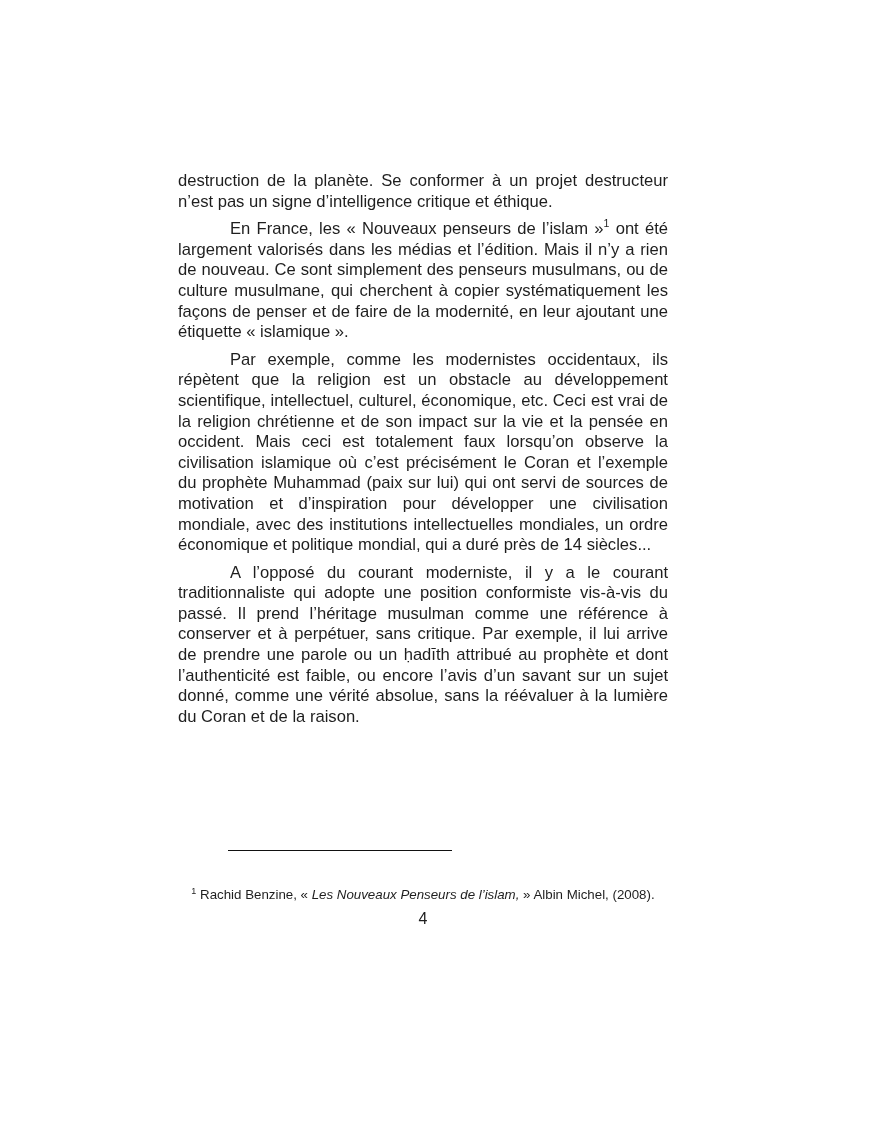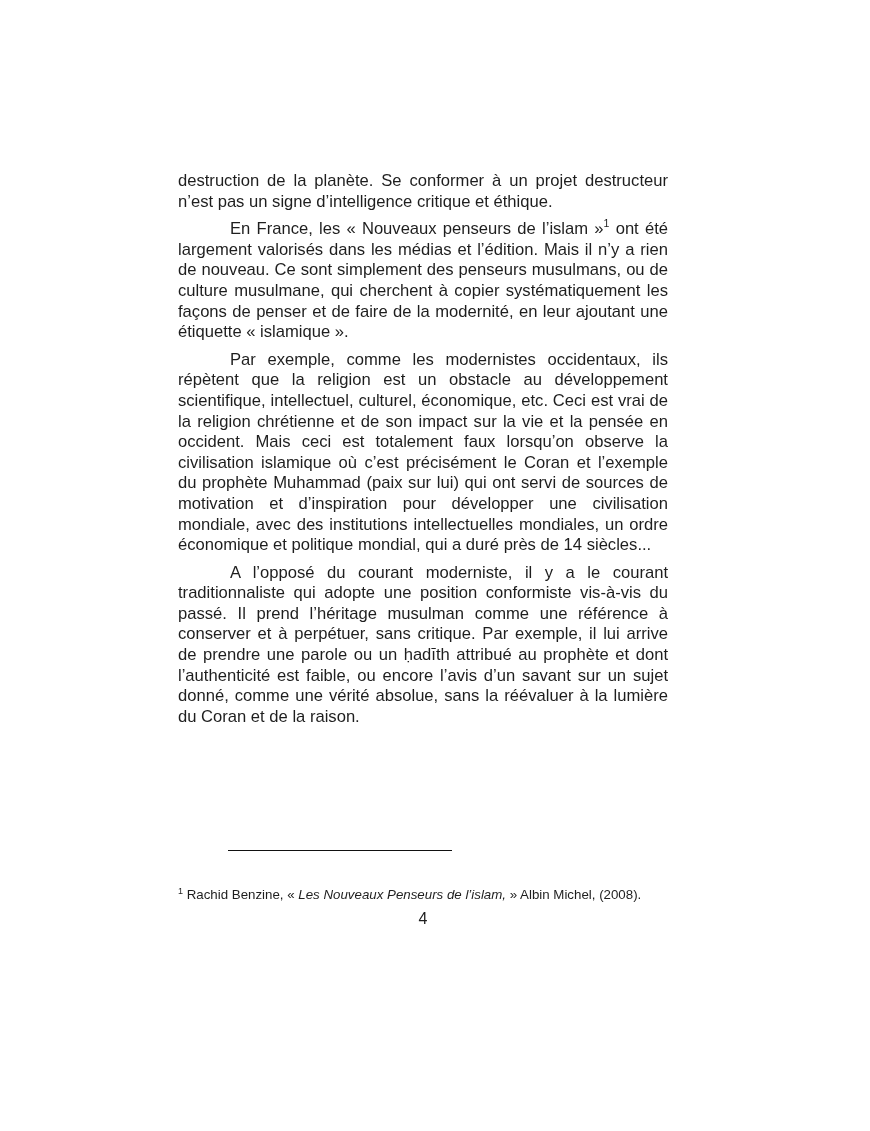--- a/index.html
+++ b/index.html
@@ -45,21 +45,21 @@
     height: 0;
     border-top: 1.5px solid #111111;
   }
   .footnote {
     position: absolute;
     left: 178px;
     top: 886px;
     width: 490px;
     font-size: 13.3px;
     line-height: 17px;
-    text-align: left;
+    text-align: center;
   }
   .footnote .note-ref {
     font-size: 9px;
   }
   .footnote i {
     font-style: italic;
   }
   .page-number {
     position: absolute;
     left: 178px;

